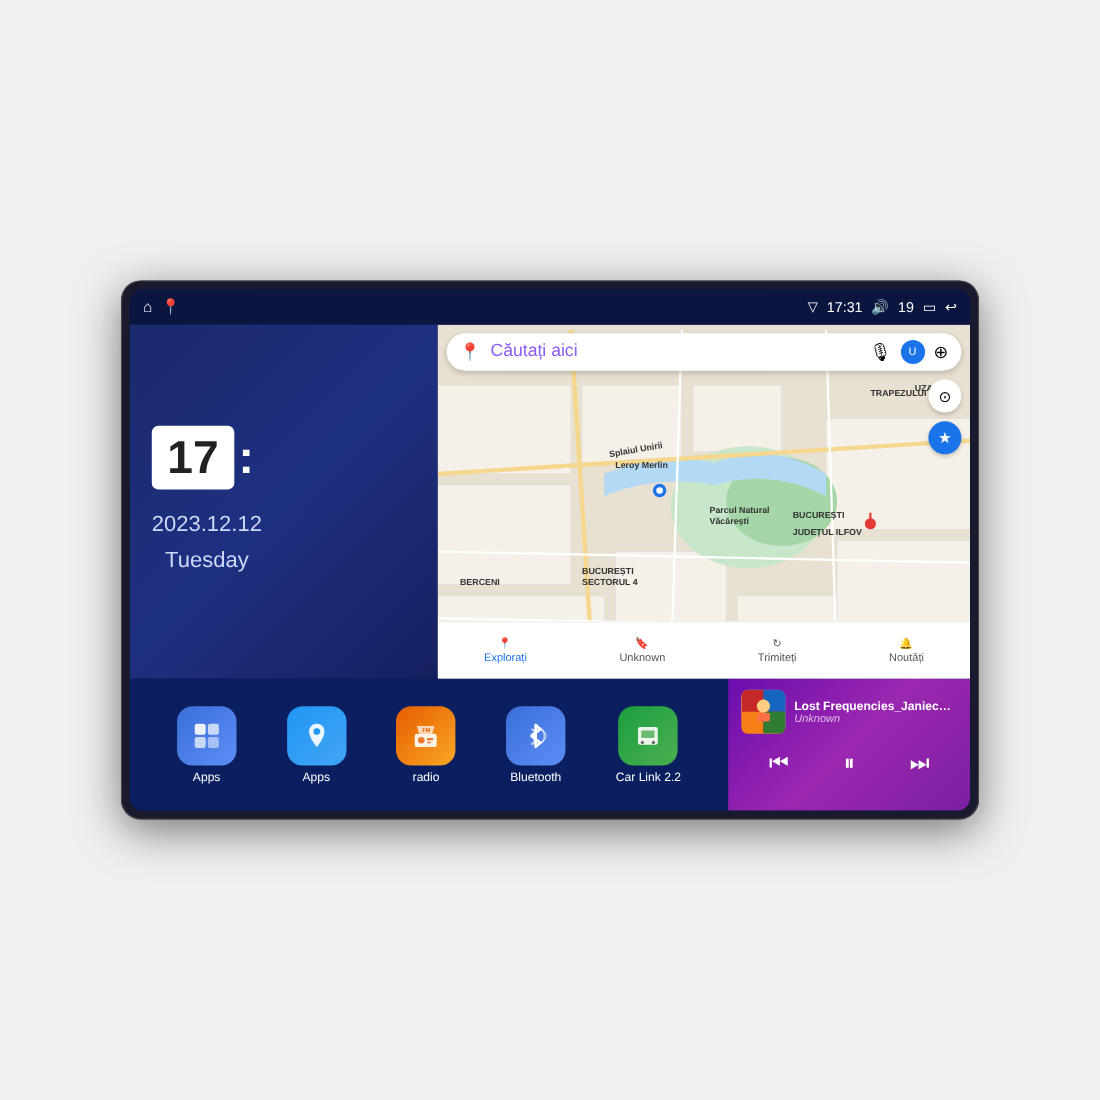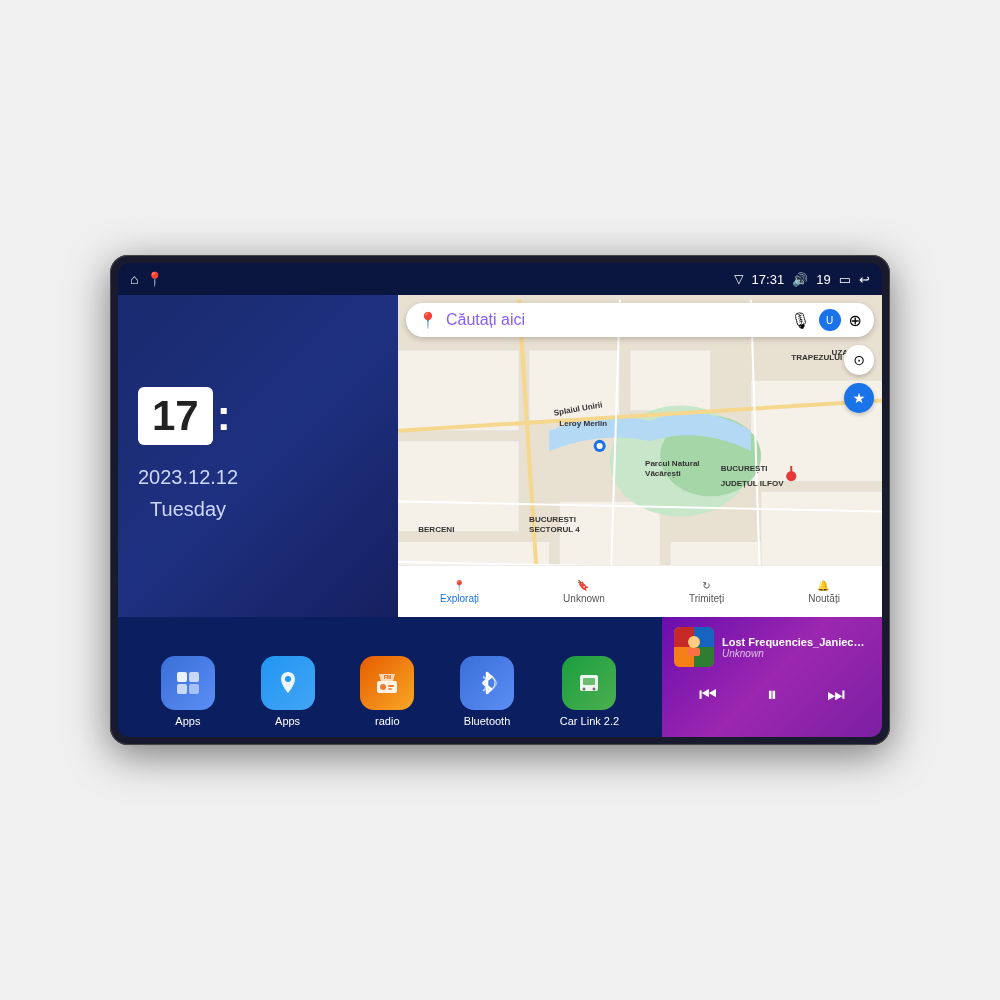--- a/index.html
+++ b/index.html
@@ -201,21 +201,21 @@
       height: 120px;
       display: flex;
       flex-shrink: 0;
     }
 
     
     .apps-panel {
       flex: 1;
       background: rgba(10, 30, 100, 0.85);
       display: flex;
-      align-items: flex-end;
+      align-items: center;
       justify-content: space-around;
       padding: 10px 20px;
     }
 
     .app-icon-item {
       display: flex;
       flex-direction: column;
       align-items: center;
       gap: 5px;
       cursor: pointer;

